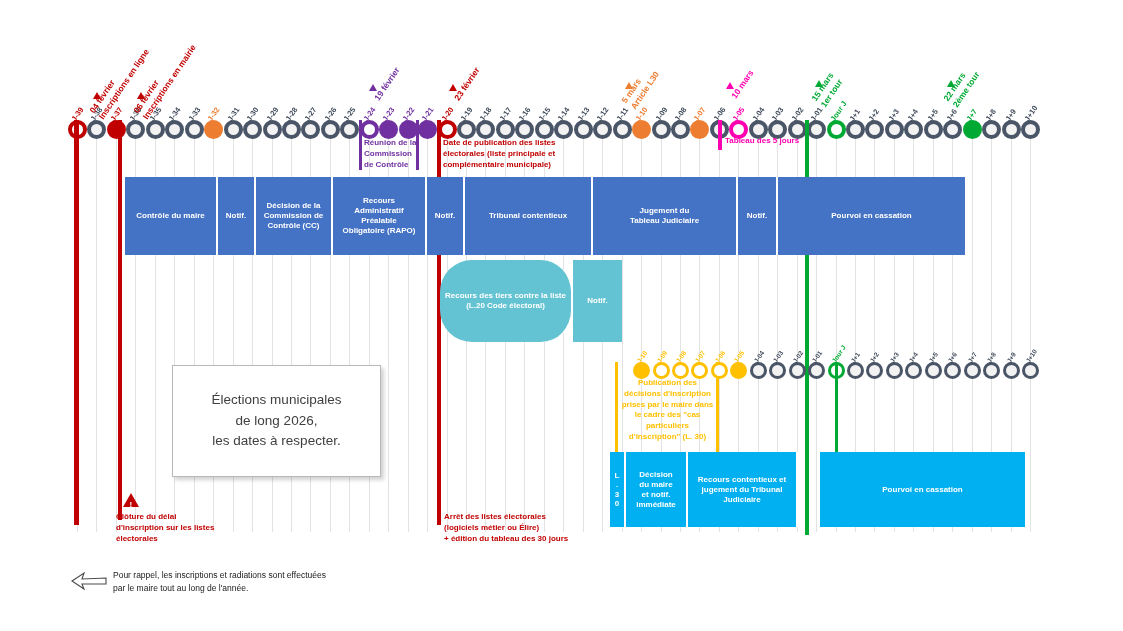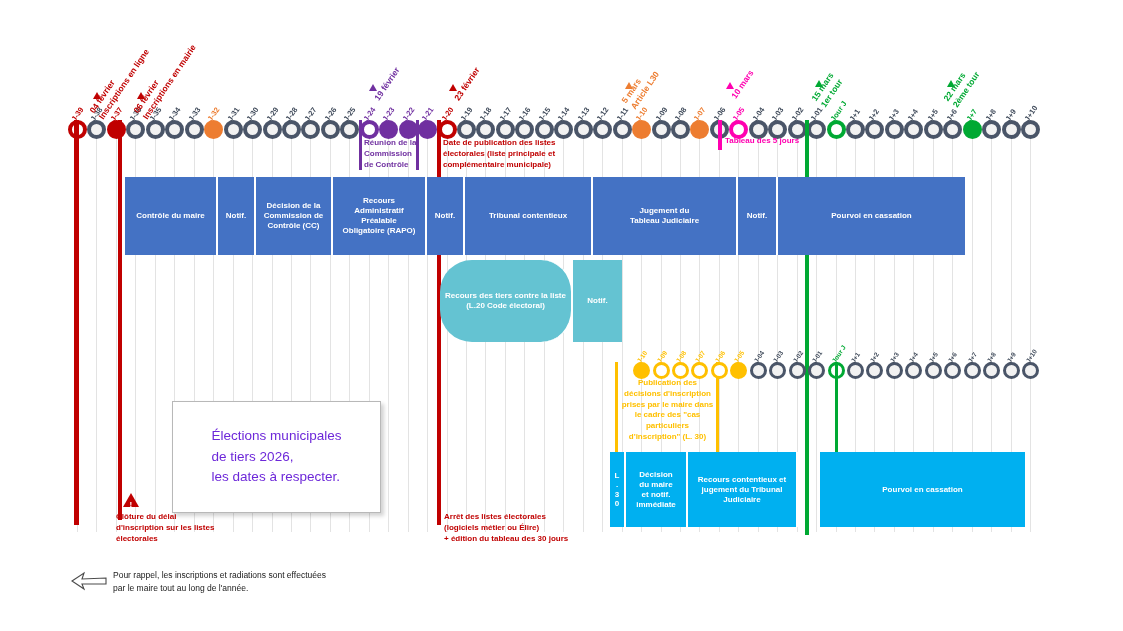--- a/index.html
+++ b/index.html
@@ -67,22 +67,22 @@
   
   .callout{position:absolute;font-size:8px;font-weight:bold;line-height:1.35;}
   .callout.purple{color:#7030a0;}
   .callout.red{color:#c00000;}
   .callout.magenta{color:#ff00b0;}
   .callout.amber{color:#ffc000;text-align:center;}
 
   
   #center-card{position:absolute;background:#ffffff;border:1px solid #b8b8b8;
     box-shadow:3px 3px 4px rgba(0,0,0,.18);display:flex;align-items:center;
-    justify-content:center;text-align:left;color:#6d28d9;font-size:13.5px;
-    line-height:1.55;margin-top:36px;}
+    justify-content:center;text-align:center;color:#404040;font-size:13.5px;
+    line-height:1.55;}
 
   
   .warn-tri{position:absolute;width:0;height:0;border-left:8px solid transparent;
             border-right:8px solid transparent;border-bottom:14px solid #c00000;}
   .warn-bang{position:absolute;color:#ffffff;font-size:8px;font-weight:bold;}
   .note{position:absolute;font-size:8px;font-weight:bold;line-height:1.4;color:#c00000;}
 
   
   #footer-note{position:absolute;font-size:8.5px;line-height:1.55;color:#1a1a1a;}
   #footer-arrow{position:absolute;}
@@ -393,21 +393,21 @@
 immédiate</div>
       <div class="cell" style="flex: 0 0 110px; white-space: pre-line;">Recours contentieux et
 jugement du Tribunal
 Judiciaire</div>
       <div class="cell" style="flex: 0 0 205px; white-space: pre-line; margin-left: 22px;">Pourvoi en cassation</div>
     </div>
 
   <div id="center-card" style="left:172px;top:365px;width:207px;height:110px;">
     <div>
       <div>Élections municipales</div>
-      <div>de tiers 2026,</div>
+      <div>de long 2026,</div>
       <div>les dates à respecter.</div>
     </div>
   </div>
 
   <div class="warn-tri" style="left:123px;top:493px;"></div>
   <div class="warn-bang" style="left:129.5px;top:500px;">!</div>
   <div class="note" style="left:116px;top:511px;width:130px;white-space:pre-line;">Clôture du délai
 d'inscription sur les listes
 électorales</div>
   <div class="note" style="left:444px;top:511px;width:180px;white-space:pre-line;">Arrêt des listes électorales

